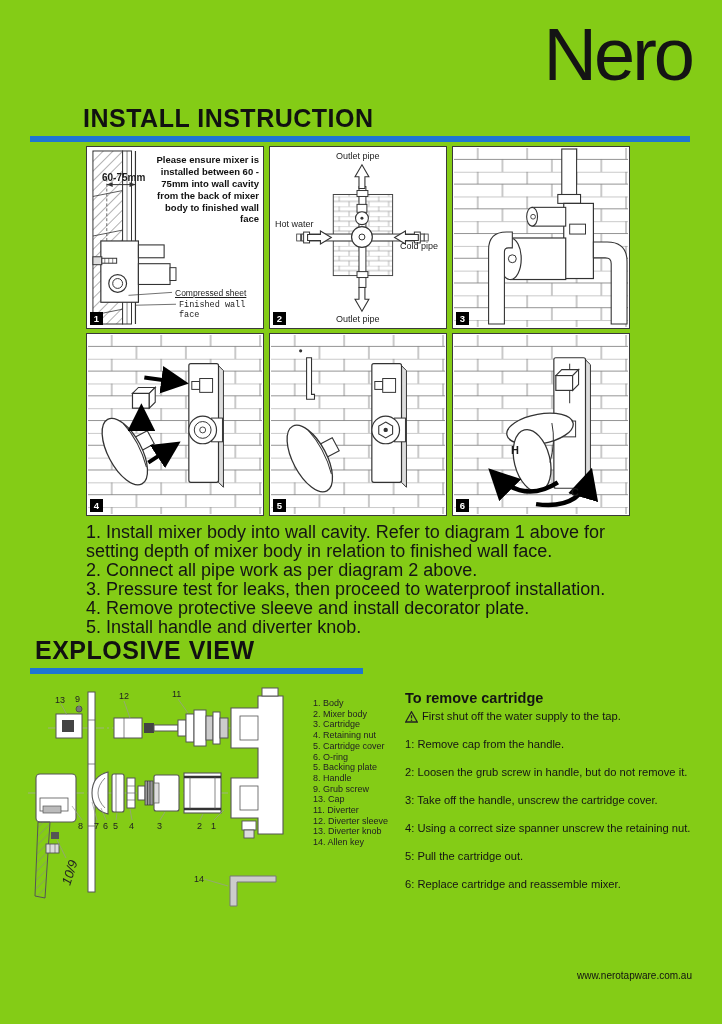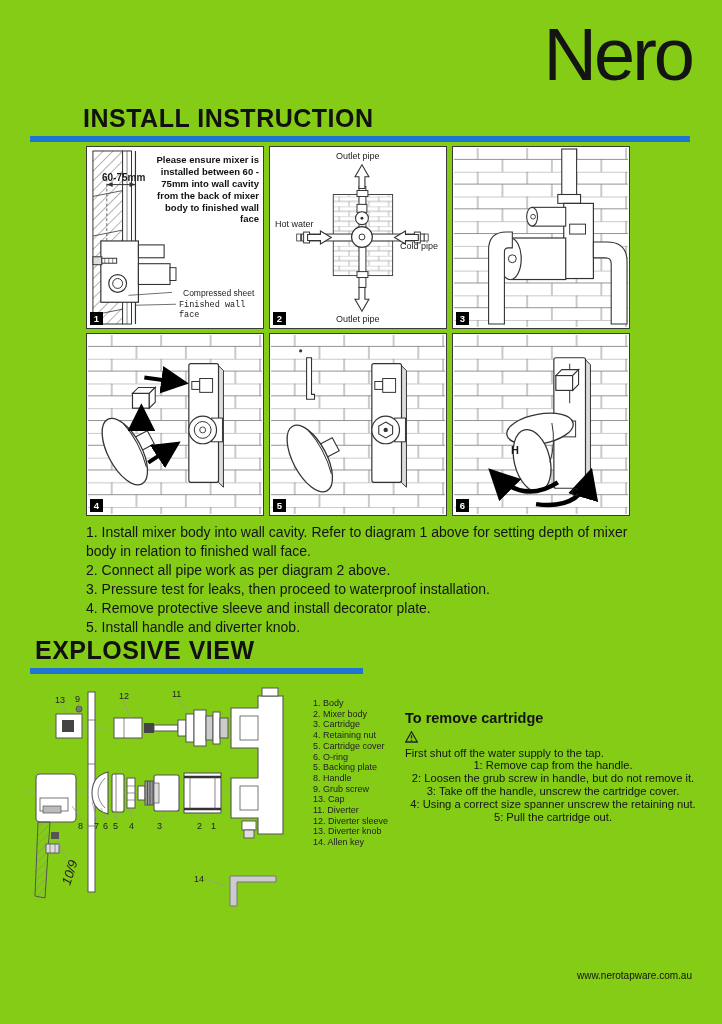--- a/index.html
+++ b/index.html
@@ -16,27 +16,27 @@
   .panel{position:absolute;width:178px;height:183px;border:1px solid #3a3a3a;background:#fff;box-sizing:border-box;}
   .panel svg{position:absolute;left:0;top:0;width:100%;height:100%;}
   .badge{position:absolute;left:3px;bottom:3px;width:13px;height:13px;background:#000;color:#fff;
          font-size:9.5px;font-weight:bold;display:flex;align-items:center;justify-content:center;z-index:4;}
   .plabel{position:absolute;font-size:9px;color:#222;z-index:3;}
   .p1-note{position:absolute;left:60px;top:7px;width:112px;font-size:9.5px;font-weight:bold;
            line-height:1.25;color:#111;z-index:3;text-align:right;}
   .p1-dim{position:absolute;left:15px;top:25px;font-size:10px;font-weight:bold;z-index:3;text-align:center;}
   .p1-lbl{position:absolute;font-size:8.5px;z-index:3;}
   .p6-hc{position:absolute;font-size:11px;font-weight:bold;z-index:3;}
-  .steps{position:absolute;left:86px;top:523px;width:562px;font-size:14px;line-height:19px;color:#141414;}
+  .steps{position:absolute;left:86px;top:523px;width:562px;font-size:18px;line-height:19px;color:#141414;}
   .exploded{position:absolute;left:26px;top:686px;width:288px;height:258px;}
   .parts{position:absolute;left:313px;top:698px;width:92px;font-size:9px;line-height:10.7px;color:#222;}
-  .cart{position:absolute;left:405px;top:710px;width:296px;color:#141414;}
+  .cart{position:absolute;left:405px;top:690px;width:296px;color:#141414;}
   .cart-title{font-size:14.5px;font-weight:bold;}
-  .cart-warn{display:flex;align-items:flex-start;gap:4px;margin-top:4px;font-size:11.2px;flex-direction:column;}
-  .cart-step{margin-top:0;font-size:11.2px;line-height:13px;text-align:center;}
+  .cart-warn{display:flex;align-items:flex-start;gap:4px;margin-top:4px;font-size:11.2px;}
+  .cart-step{margin-top:15px;font-size:11.2px;line-height:13px;}
   .site{position:absolute;right:30px;top:970px;font-size:10px;color:#111;}
   text{font-family:"Liberation Sans",sans-serif;}
 </style>
 </head>
 <body>
 
 <div class="page">
 
   <div class="logo">Nero</div>
 
@@ -73,21 +73,21 @@
       <circle cx="31" cy="138" r="5" fill="#fff" stroke="#333" stroke-width="1"></circle>
       <rect x="52" y="99" width="26" height="13" fill="#fff" stroke="#333" stroke-width="1.1"></rect>
       <rect x="52" y="118" width="32" height="21" fill="#fff" stroke="#333" stroke-width="1.1"></rect>
       <rect x="84" y="122" width="6" height="13" fill="#fff" stroke="#333" stroke-width="1"></rect>
 
       <line x1="42" y1="150" x2="86" y2="147" stroke="#333" stroke-width=".7"></line>
       <line x1="49" y1="160" x2="90" y2="159" stroke="#333" stroke-width=".7"></line>
     </svg>
     <span class="p1-dim">60-75mm</span>
     <div class="p1-note">Please ensure mixer is installed between 60 - 75mm into wall cavity from the back of mixer body to finished wall face</div>
-    <span class="p1-lbl" style="left:96px;top:141px;">Compressed sheet</span>
+    <span class="p1-lbl" style="left:88px;top:141px;text-decoration:underline;">Compressed sheet</span>
     <span class="p1-lbl" style="left:92px;top:153px;font-family:Liberation Mono, monospace;">Finished wall face</span>
     <span class="badge">1</span>
   </div>
 
   <div class="panel" style="left:269px;top:146px;">
     <svg viewBox="0 0 178 183">
       <defs>
         <pattern id="bkS" width="20" height="10" patternUnits="userSpaceOnUse">
           <path d="M0,0 H20 M0,5 H20 M10,0 V5 M0,5 V10 M20,5 V10" stroke="#888" stroke-width=".6" fill="none"></path>
         </pattern>
@@ -400,17 +400,18 @@
         <line x1="6.5" y1="4.2" x2="6.5" y2="7.4" stroke="#222" stroke-width="1.3"></line>
         <circle cx="6.5" cy="9.2" r="0.8" fill="#222"></circle>
       </svg>
       <span>First shut off the water supply to the tap.</span>
     </div>
     <div class="cart-step">1: Remove cap from the handle.</div>
     <div class="cart-step">2: Loosen the grub screw in handle, but do not remove it.</div>
     <div class="cart-step">3: Take off the handle, unscrew the cartridge cover.</div>
     <div class="cart-step">4: Using a correct size spanner unscrew the retaining nut.</div>
     <div class="cart-step">5: Pull the cartridge out.</div>
+    <div class="cart-step">6: Replace cartridge and reassemble mixer.</div>
   </div>
 
   <div class="site">www.nerotapware.com.au</div>
 
 </div>
 
 </body></html>

